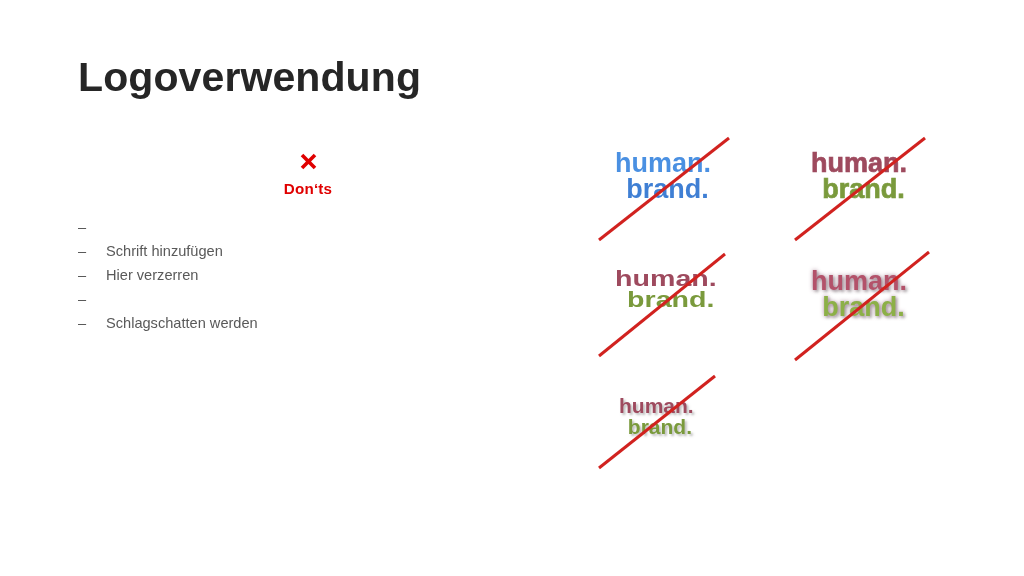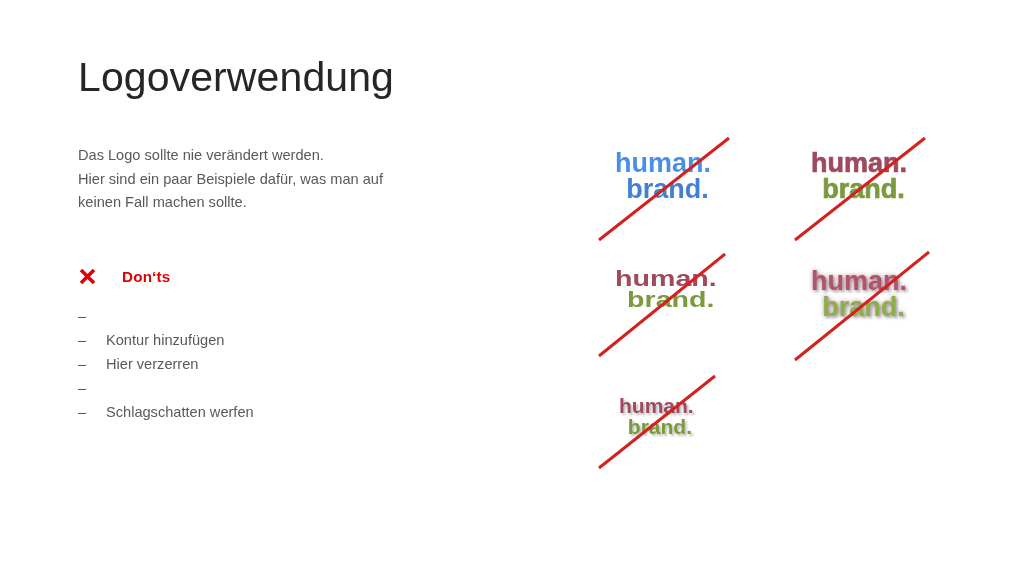--- a/index.html
+++ b/index.html
@@ -24,42 +24,43 @@
   
   .left-col {
     position: absolute;
     left: 78px;
     top: 55px;
     width: 460px;
   }
 
   .slide-title {
     font-size: 41px;
-    font-weight: 400;
+    font-weight: 700;
     color: #262626;
     letter-spacing: 0.1px;
     line-height: 1.1;
     margin: 0;
     white-space: nowrap;
   }
 
   .intro {
     margin-top: 44px;
     font-size: 14.6px;
     font-weight: 400;
     color: #595959;
     line-height: 1.62;
   }
   .intro div { white-space: nowrap; }
 
   .donts-head {
     margin-top: 52px;
     display: flex;
     align-items: center;
-    gap: 25px;
+    gap: 9px;
+    flex-direction: column;
   }
   .x-icon {
     width: 19px;
     height: 19px;
     display: block;
     flex: 0 0 auto;
   }
   .donts-label {
     font-size: 15.2px;
     font-weight: bold;
@@ -156,51 +157,46 @@
 </style>
 </head>
 <body>
 
 <div class="slide">
 
   <div class="left-col">
 
     <h1 class="slide-title">Logoverwendung</h1>
 
-    <div class="intro">
-      <div>Das Logo sollte nie verändert werden.</div>
-      <div>Hier sind ein paar Beispiele dafür, was man auf</div>
-      <div>keinen Fall machen sollte.</div>
-    </div>
 
     <div class="donts-head">
       <svg class="x-icon" viewBox="0 0 24 24">
         <path d="M5.4 2.2 L12 8.8 L18.6 2.2 L21.8 5.4 L15.2 12 L21.8 18.6 L18.6 21.8 L12 15.2 L5.4 21.8 L2.2 18.6 L8.8 12 L2.2 5.4 Z" fill="#e00000"></path>
       </svg>
       <span class="donts-label">Don‘ts</span>
     </div>
 
     <ul class="dont-list">
       <li>
         <span class="dash">–</span>
       </li>
       <li>
         <span class="dash">–</span>
-        <span>Kontur hinzufügen</span>
+        <span>Schrift hinzufügen</span>
       </li>
       <li>
         <span class="dash">–</span>
         <span>Hier verzerren</span>
       </li>
       <li>
         <span class="dash">–</span>
       </li>
       <li>
         <span class="dash">–</span>
-        <span>Schlagschatten werfen</span>
+        <span>Schlagschatten werden</span>
       </li>
     </ul>
   </div>
 
   <div class="logo-area">
 
     <div class="logo-cell cell-r1c1 v-normal">
       <div class="logo-stack">
         <span class="logo-line l1" id="lg0l1" style="color: rgb(74, 144, 226);">human.</span>
         <span class="logo-line l2" id="lg0l2" style="color: rgb(63, 127, 212);">brand.</span>

